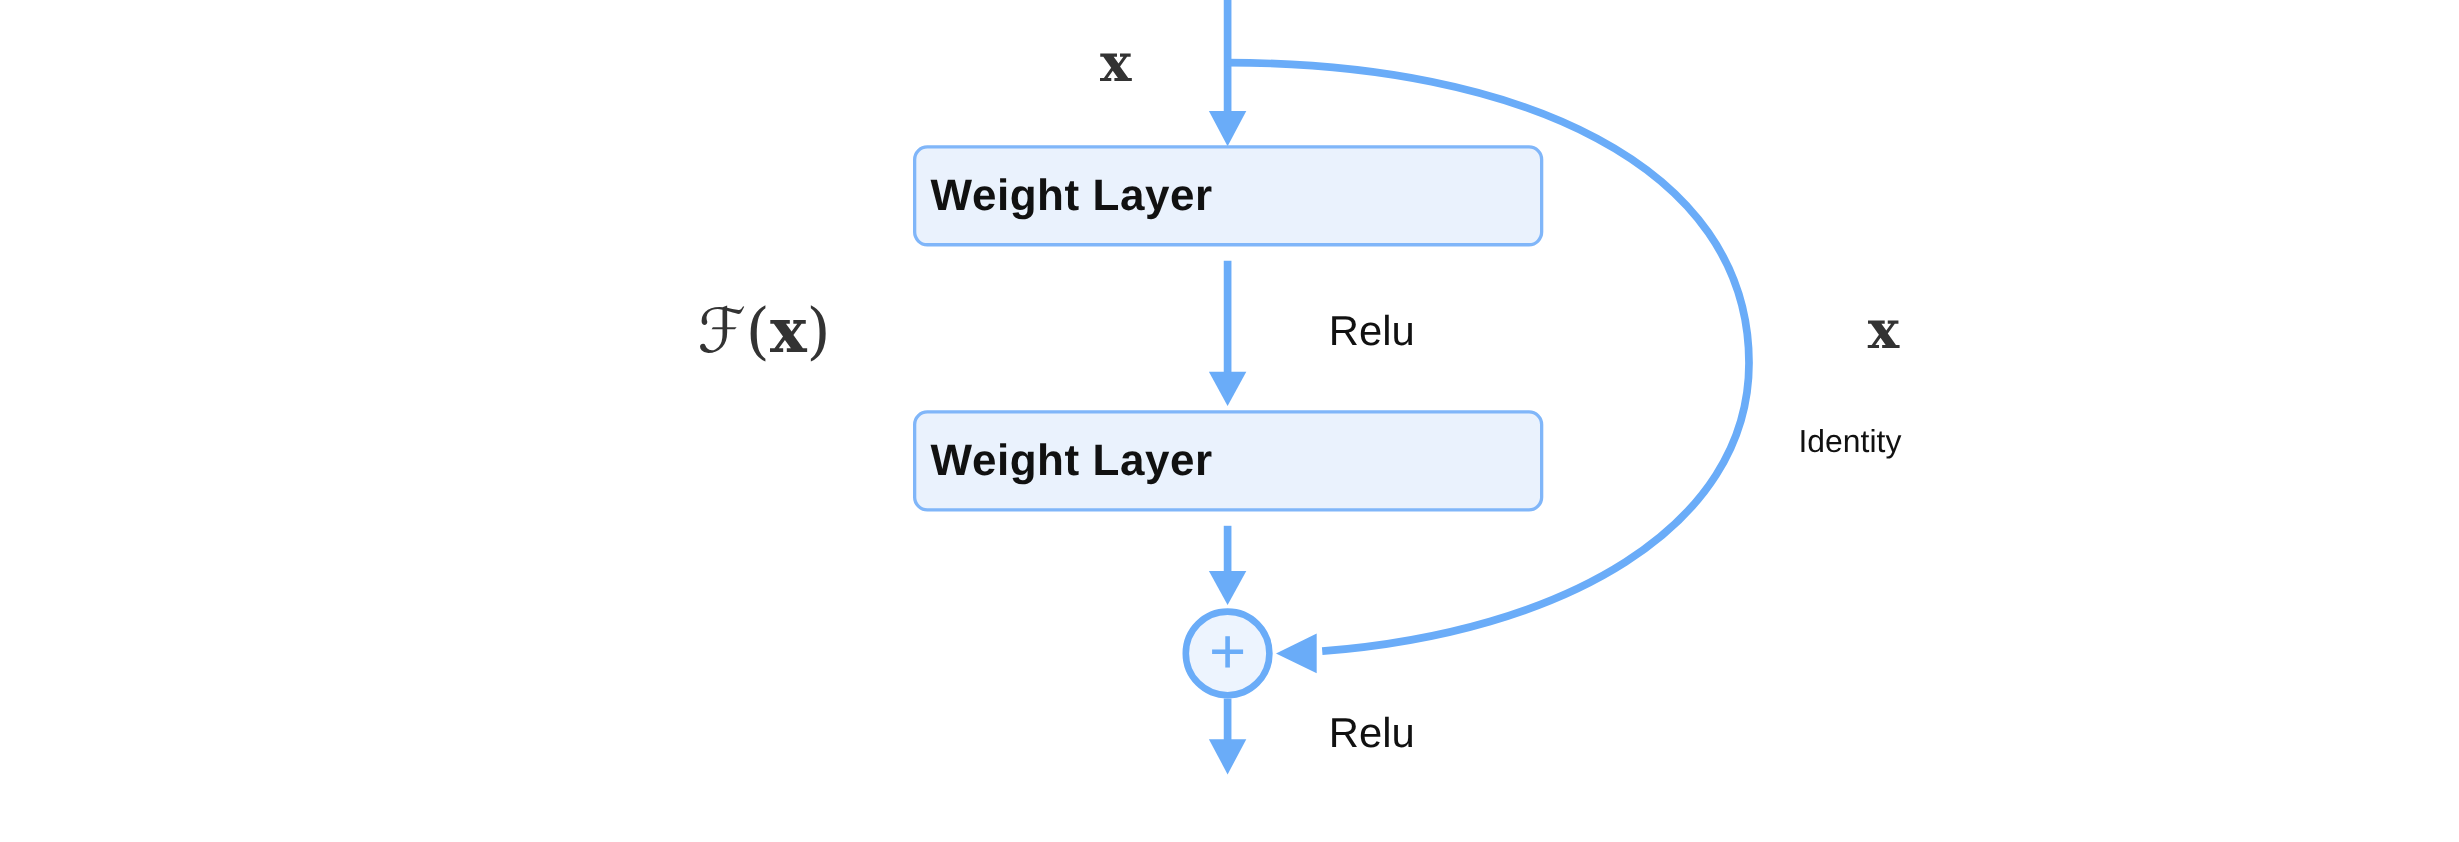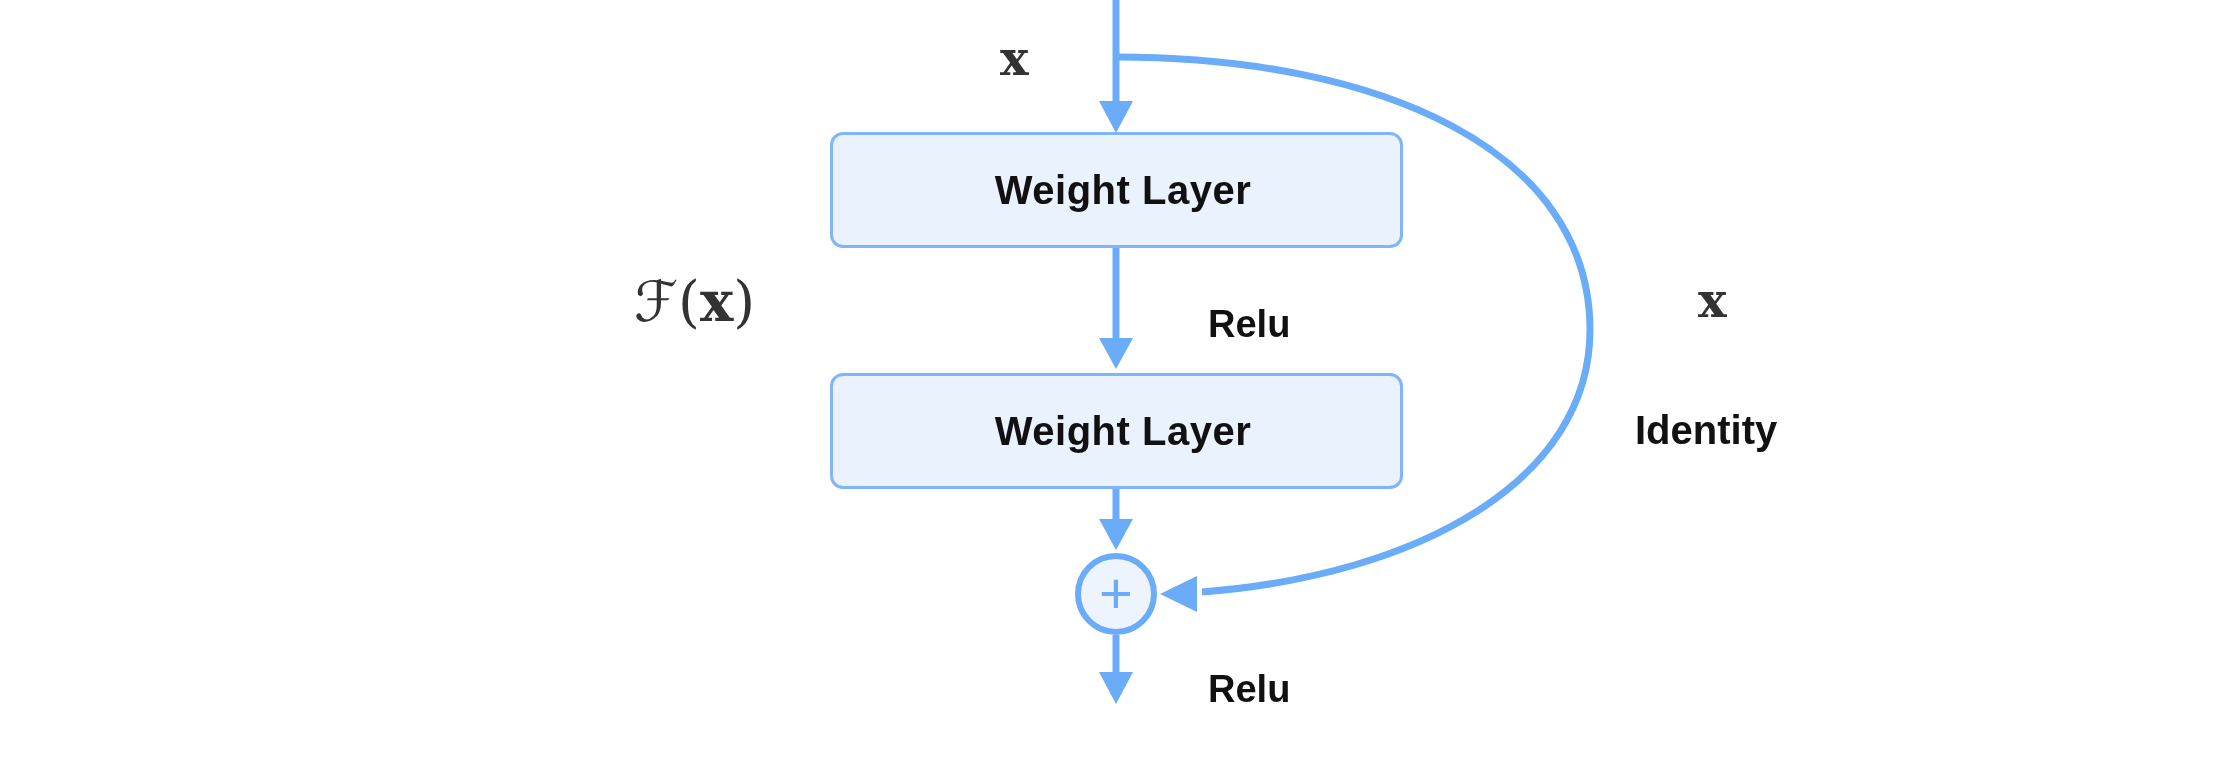--- a/index.html
+++ b/index.html
@@ -9,37 +9,36 @@
     background:#ffffff;
     overflow:hidden;
     font-family:"Liberation Sans", sans-serif;
   }
   .layer{position:absolute;left:0;top:0;}
   svg .stroke{stroke:var(--line-blue);fill:none;}
   svg .head{fill:var(--line-blue);stroke:none;}
   svg .node{fill:var(--circle-fill);stroke:var(--line-blue);stroke-width:6;}
   .box{
     position:absolute;
-    width:573px;height:116px;
+    width:573px;height:92px;
     background:var(--box-fill);
     border:3px solid var(--box-border);
     border-radius:13px;
-    display:flex;align-items:center;justify-content:center;
+    display:flex;align-items:center;
     box-sizing:border-box;
     padding-left:13px;
   }
   .box-label{
     font-size:40px;font-weight:700;color:var(--text-dark);
     letter-spacing:0.5px;
   }
   .sans-label{
     position:absolute;
-    font-size:38px;font-weight:700;color:var(--text-dark);
+    font-size:38px;font-weight:400;color:var(--text-dark);
     white-space:nowrap;
-    margin-top:22px;
   }
   .math{
     position:absolute;
     font-family:"DejaVu Serif", serif;
     color:var(--math-dark);
     white-space:nowrap;
   }
   .math .scr{font-family:"DejaVu Sans","DejaVu Serif",serif;}
   .math .bx{font-weight:700;}
   .math .op{font-weight:400;padding:0 10px;}
@@ -96,18 +95,18 @@
   <div class="math math-f" style="left:634px;top:268px;">
     <span class="scr">ℱ</span><span>(</span><span class="bx">x</span><span>)</span>
   </div>
 
   <div class="sans-label" style="left:1208px;top:281px;">Relu</div>
 
   <div class="math math-x" style="left:1698px;top:272px;">
     <span class="bx">x</span>
   </div>
 
-  <div class="sans-label" style="left:1635px;top:386px;font-size:40px;">Identity</div>
+  <div class="sans-label" style="left:1635px;top:386px;font-size:29px;">Identity</div>
 
 
   <div class="sans-label" style="left:1208px;top:646px;">Relu</div>
 
 </div>
 
 </body></html>

